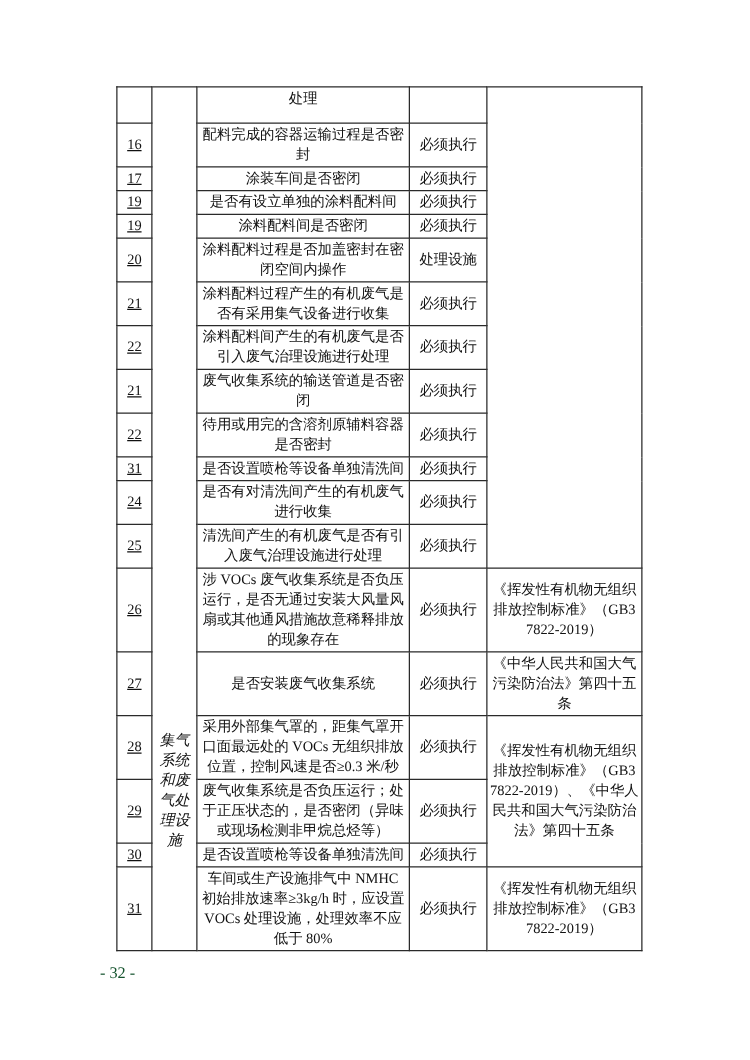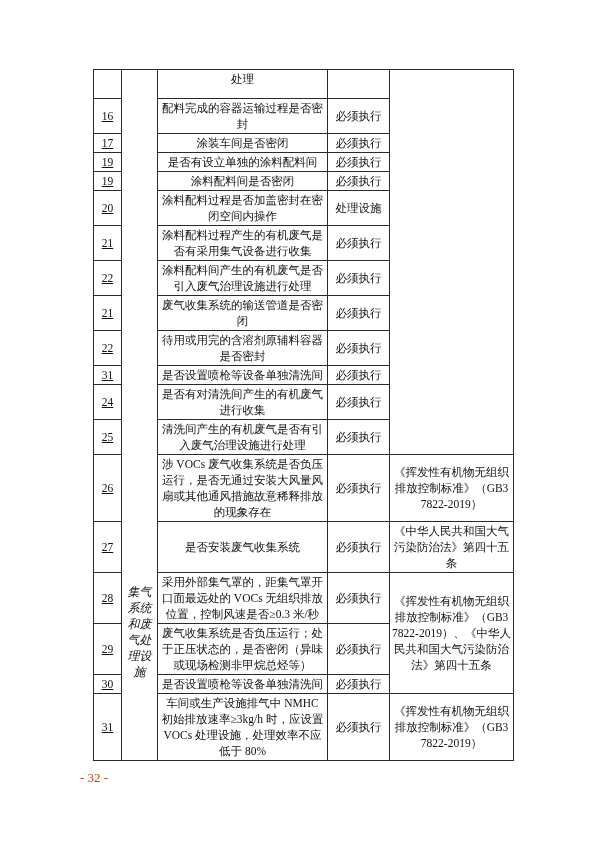--- a/index.html
+++ b/index.html
@@ -65,21 +65,21 @@
   td.cont-item {
     text-align: left;
     padding-left: 118px;
   }
   .footer {
     position: absolute;
     left: 80px;
     top: 770px;
     font-size: 13px;
     line-height: 16px;
-    color: #c2410c;
+    color: #14532d;
   }
 </style>
 </head>
 <body>
 
 <div class="page">
 
   <table class="checklist">
     <colgroup>
       <col style="width:28px">

